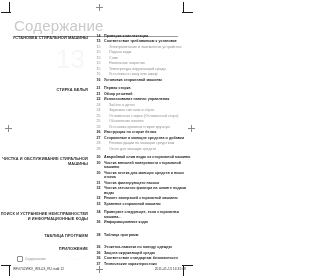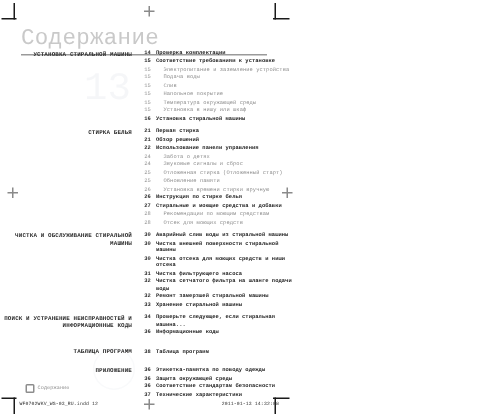--- a/index.html
+++ b/index.html
@@ -4,21 +4,21 @@
 <style>
   html,body{margin:0;padding:0;}
   body{
     width:200px;height:277px;
     background:#ffffff;
     font-family:"Liberation Sans","DejaVu Sans",sans-serif;
     overflow:hidden;
     position:relative;
     -webkit-font-smoothing:antialiased;
   }
-  .page{position:absolute;inset:0;font-family:Liberation Mono, monospace;}
+  .page{position:absolute;inset:0;}
 
   
   .crop{position:absolute;background:#1a1a1a;}
   .cm-tl-v{left:9px;top:2px;width:1px;height:11px;}
   .cm-tl-h{left:1px;top:12px;width:10px;height:1px;}
   .cm-tr-v{left:183px;top:2px;width:1px;height:11px;}
   .cm-tr-h{left:182px;top:12px;width:11px;height:1px;}
   .cm-bl-v{left:9px;top:265px;width:1px;height:11px;}
   .cm-bl-h{left:1px;top:265px;width:10px;height:1px;}
   .cm-br-v{left:183px;top:265px;width:1px;height:11px;}

